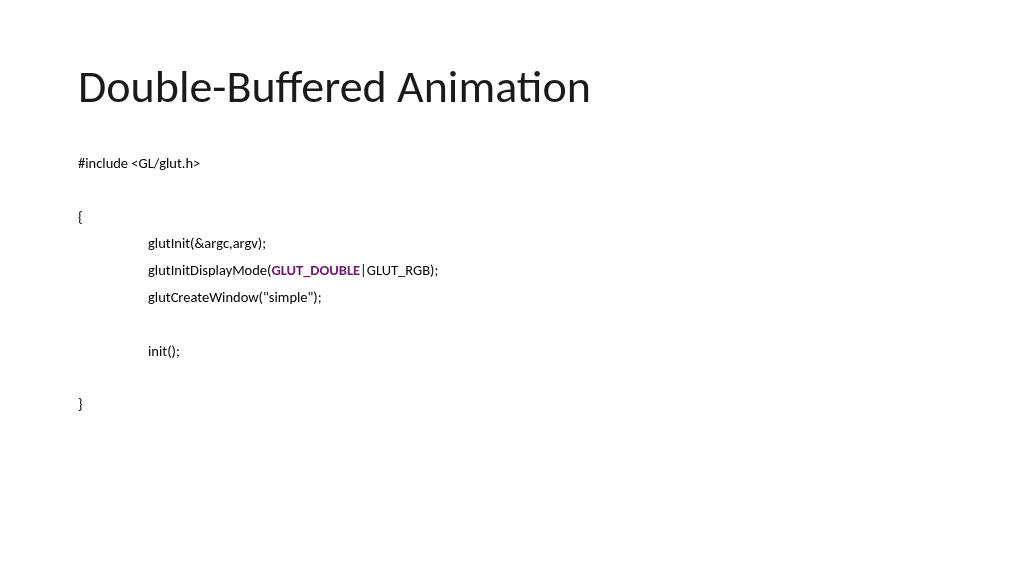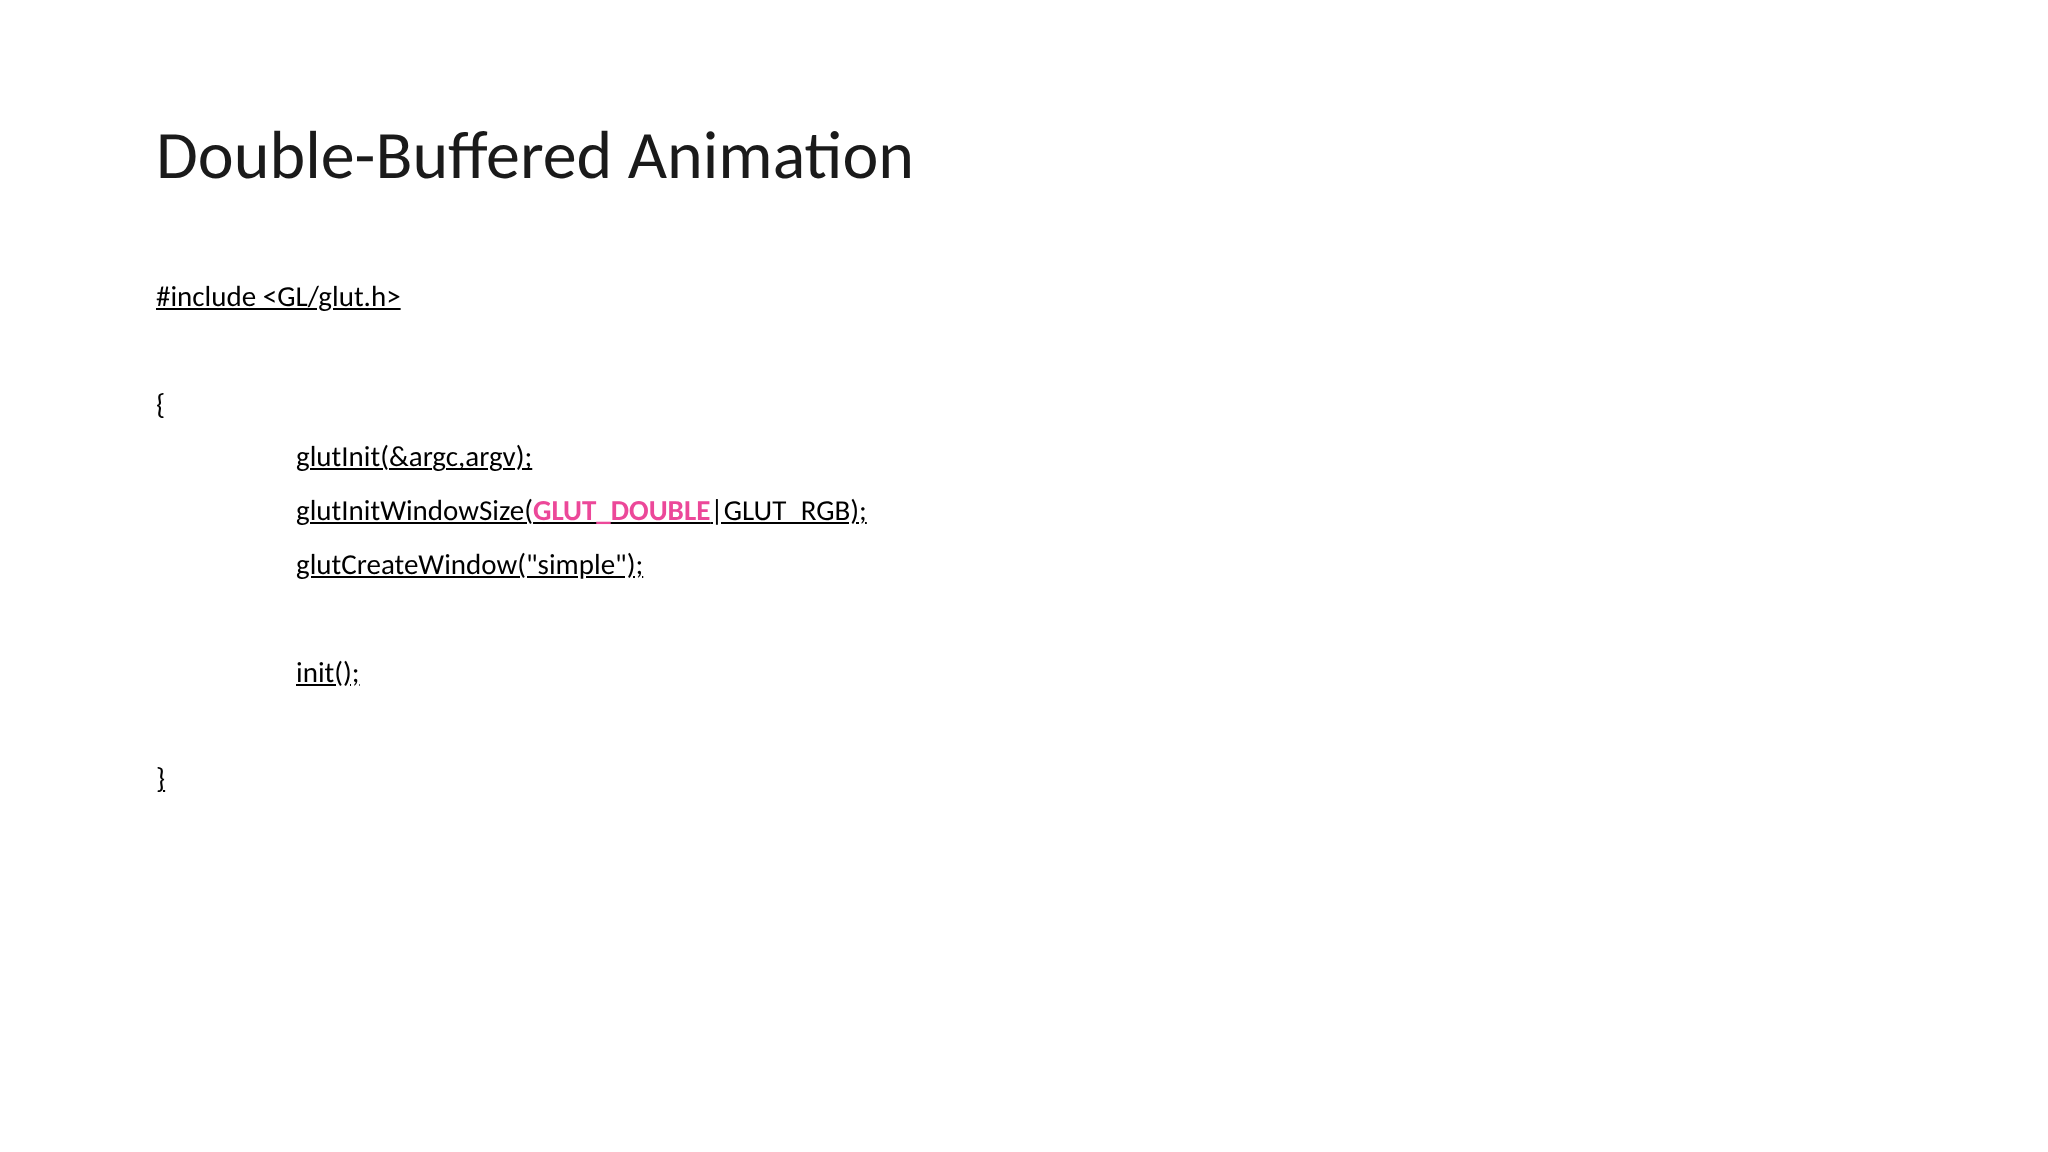--- a/index.html
+++ b/index.html
@@ -9,54 +9,53 @@
     }
     body {
       width: 1024px;
       height: 576px;
       background: #ffffff;
       font-family: Calibri, "Segoe UI", Arial, sans-serif;
       padding: 58px 78px;
       color: #000000;
     }
     .title {
-      font-size: 34px;
+      font-size: 46px;
       font-weight: 400;
       color: #1a1a1a;
       margin-bottom: 36px;
       letter-spacing: 0px;
     }
     .code-block {
       font-size: 14.5px;
       line-height: 1.85;
       color: #000000;
-      text-decoration: underline;
     }
     .indent {
       padding-left: 70px;
     }
     .bold-red {
-      color: #ec4899;
+      color: #701a75;
       font-weight: 700;
     }
     .blank {
       height: 1.85em;
     }
   </style>
 </head>
 <body>
 
 <div class="title">Double-Buffered Animation</div>
 
 <div class="code-block">
   <div>#include &lt;GL/glut.h&gt;</div>
   <div class="blank"></div>
   <div>{</div>
   <div class="indent">glutInit(&amp;argc,argv);</div>
   <div class="indent">
-    <span>glutInitWindowSize(</span><span class="bold-red">GLUT_DOUBLE</span><span>|GLUT_RGB);</span>
+    <span>glutInitDisplayMode(</span><span class="bold-red">GLUT_DOUBLE</span><span>|GLUT_RGB);</span>
   </div>
   <div class="indent">glutCreateWindow("simple");</div>
   <div class="blank"></div>
   <div class="indent">init();</div>
   <div class="blank"></div>
   <div>}</div>
 </div>
 
 </body></html>

